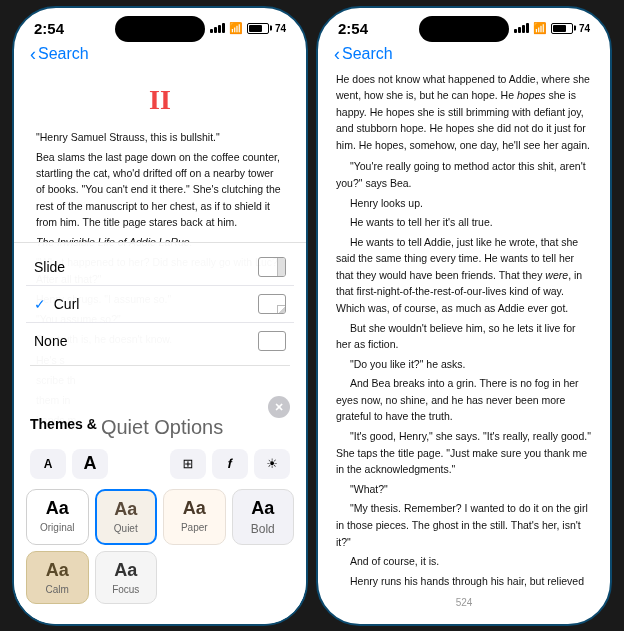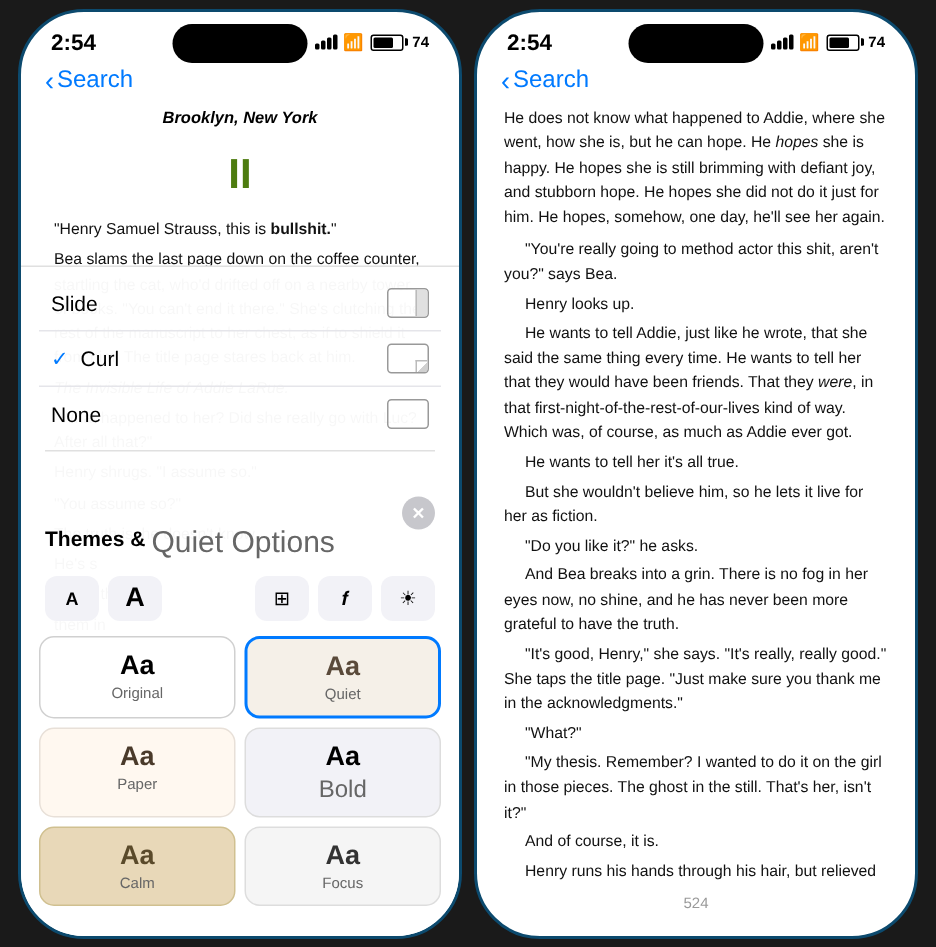--- a/index.html
+++ b/index.html
@@ -155,38 +155,38 @@
       margin-bottom: 8px;
       font-size: 11px;
       font-style: italic;
       font-weight: 600;
     }
 
     .chapter-number {
       font-size: 28px;
       font-weight: 700;
       text-align: center;
-      color: #4d7c0f;
+      color: #ef4444;
       margin: 4px 0 8px;
-      font-family: Liberation Sans, sans-serif;
+      font-family: Liberation Serif, serif;
     }
 
     .book-text {
       font-size: 10.5px;
       line-height: 1.55;
       color: #111;
     }
 
     .book-text p {
       margin-bottom: 4px;
       text-indent: 0;
     }
 
     .italic { font-style: italic; }
-    .bold { font-weight: bold; }
+    .bold { font-weight: normal; }
 
     
     .bottom-panel {
       position: absolute;
       bottom: 0;
       left: 0;
       right: 0;
       background: rgba(255,255,255,0.97);
       border-top: 1px solid #e0e0e0;
       padding: 8px 0;
@@ -253,21 +253,20 @@
 
       <div class="nav-bar">
         <div class="back-button">
           <span class="back-chevron">‹</span>
           <span>Search</span>
         </div>
       </div>
 
       <div class="book-content" style="flex:1;overflow:hidden;">
         <div class="book-header">
-          <div>Brooklyn, New York</div>
         </div>
         <div class="chapter-number">II</div>
         <div class="book-text">
           <p>"Henry Samuel Strauss, this is <span class="bold">bullshit.</span>"</p>
           <p>Bea slams the last page down on the coffee counter, startling the cat, who'd drifted off on a nearby tower of books. "You can't end it there." She's clutching the rest of the manuscript to her chest, as if to shield it from him. The title page stares back at him.</p>
           <p class="italic">The Invisible Life of Addie LaRue.</p>
           <p>"What happened to her? Did she really go with Luc? After all that?"</p>
           <p>Henry shrugs. "I assume so."</p>
           <p>"You assume so?"</p>
           <p>The truth is, he doesn't know.</p>
@@ -322,40 +321,40 @@
             <div style="width:36px;height:30px;background:#f2f2f7;border-radius:8px;display:flex;align-items:center;justify-content:center;font-size:12px;font-weight:600;cursor:pointer;">A</div>
             <div style="width:36px;height:30px;background:#f2f2f7;border-radius:8px;display:flex;align-items:center;justify-content:center;font-size:18px;font-weight:600;cursor:pointer;">A</div>
           </div>
           <div style="display:flex;gap:6px;">
             <div style="width:36px;height:30px;background:#f2f2f7;border-radius:8px;display:flex;align-items:center;justify-content:center;font-size:13px;cursor:pointer;">⊞</div>
             <div style="width:36px;height:30px;background:#f2f2f7;border-radius:8px;display:flex;align-items:center;justify-content:center;font-size:13px;cursor:pointer;">𝒇</div>
             <div style="width:36px;height:30px;background:#f2f2f7;border-radius:8px;display:flex;align-items:center;justify-content:center;font-size:13px;cursor:pointer;">☀</div>
           </div>
         </div>
 
-        <div style="display:grid;grid-template-columns:repeat(2,1fr);gap:6px;padding:4px 12px 12px;">
+        <div style="display:grid;grid-template-columns:repeat(4,1fr);gap:6px;padding:4px 12px 12px;">
 
           <div style="background:#ffffff;border:1.5px solid #d0d0d0;border-radius:10px;padding:8px;display:flex;flex-direction:column;align-items:center;gap:3px;cursor:pointer;">
             <span style="font-size:18px;font-weight:600;color:#000;">Aa</span>
             <span style="font-size:10px;color:#666;">Original</span>
           </div>
 
           <div style="background:#f5f0e8;border:2px solid #007aff;border-radius:10px;padding:8px;display:flex;flex-direction:column;align-items:center;gap:3px;cursor:pointer;">
             <span style="font-size:18px;font-weight:600;color:#5a4a3a;">Aa</span>
             <span style="font-size:10px;color:#666;">Quiet</span>
           </div>
 
           <div style="background:#fff8f0;border:1.5px solid #e8e0d8;border-radius:10px;padding:8px;display:flex;flex-direction:column;align-items:center;gap:3px;cursor:pointer;">
             <span style="font-size:18px;font-weight:600;color:#4a3a2a;">Aa</span>
             <span style="font-size:10px;color:#666;">Paper</span>
           </div>
 
           <div style="background:#f2f2f7;border:1.5px solid #ddd;border-radius:10px;padding:8px;display:flex;flex-direction:column;align-items:center;gap:3px;cursor:pointer;">
             <span style="font-size:18px;font-weight:800;color:#000;">Aa</span>
-            <span style="font-size:16px;color:#666;">Bold</span>
+            <span style="font-size:12px;color:#666;">Bold</span>
           </div>
 
           <div style="background:#e8d8b8;border:1.5px solid #d0c090;border-radius:10px;padding:8px;display:flex;flex-direction:column;align-items:center;gap:3px;cursor:pointer;">
             <span style="font-size:18px;font-weight:600;color:#5a4a2a;">Aa</span>
             <span style="font-size:10px;color:#666;">Calm</span>
           </div>
 
           <div style="background:#f5f5f5;border:1.5px solid #ddd;border-radius:10px;padding:8px;display:flex;flex-direction:column;align-items:center;gap:3px;cursor:pointer;">
             <span style="font-size:18px;font-weight:600;color:#333;">Aa</span>
             <span style="font-size:10px;color:#666;">Focus</span>
@@ -391,22 +390,22 @@
         <div class="back-button">
           <span class="back-chevron">‹</span>
           <span>Search</span>
         </div>
       </div>
 
       <div style="padding:0 18px;font-size:10.5px;line-height:1.58;color:#111;flex:1;overflow:hidden;">
         <p style="margin-bottom:5px;">He does not know what happened to Addie, where she went, how she is, but he can hope. He <span class="italic">hopes</span> she is happy. He hopes she is still brimming with defiant joy, and stubborn hope. He hopes she did not do it just for him. He hopes, somehow, one day, he'll see her again.</p>
         <p style="text-indent:14px;margin-bottom:3px;">"You're really going to method actor this shit, aren't you?" says Bea.</p>
         <p style="text-indent:14px;margin-bottom:3px;">Henry looks up.</p>
+        <p style="text-indent:14px;margin-bottom:3px;">He wants to tell her it's all true.</p>
         <p style="text-indent:14px;margin-bottom:3px;">He wants to tell Addie, just like he wrote, that she said the same thing every time. He wants to tell her that they would have been friends. That they <span class="italic">were</span>, in that first-night-of-the-rest-of-our-lives kind of way. Which was, of course, as much as Addie ever got.</p>
-        <p style="text-indent:14px;margin-bottom:3px;">He wants to tell her it's all true.</p>
         <p style="text-indent:14px;margin-bottom:3px;">But she wouldn't believe him, so he lets it live for her as fiction.</p>
         <p style="text-indent:14px;margin-bottom:3px;">"Do you like it?" he asks.</p>
         <p style="text-indent:14px;margin-bottom:3px;">And Bea breaks into a grin. There is no fog in her eyes now, no shine, and he has never been more grateful to have the truth.</p>
         <p style="text-indent:14px;margin-bottom:3px;">"It's good, Henry," she says. "It's really, really good." She taps the title page. "Just make sure you thank me in the acknowledgments."</p>
         <p style="text-indent:14px;margin-bottom:3px;">"What?"</p>
         <p style="text-indent:14px;margin-bottom:3px;">"My thesis. Remember? I wanted to do it on the girl in those pieces. The ghost in the still. That's her, isn't it?"</p>
         <p style="text-indent:14px;margin-bottom:3px;">And of course, it is.</p>
         <p style="text-indent:14px;margin-bottom:3px;">Henry runs his hands through his hair, but relieved and something lifts from his lips, from could b</p>
 
       </div>

